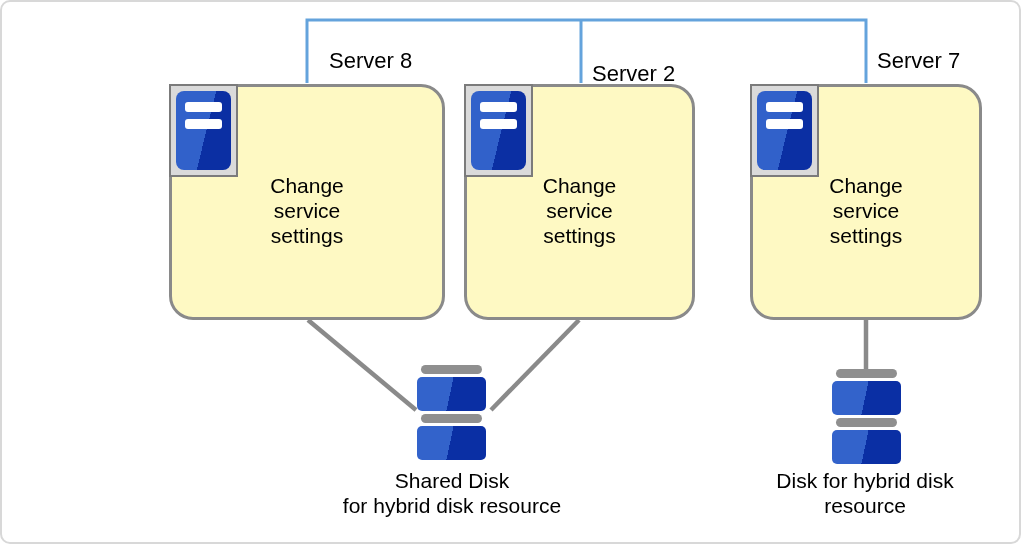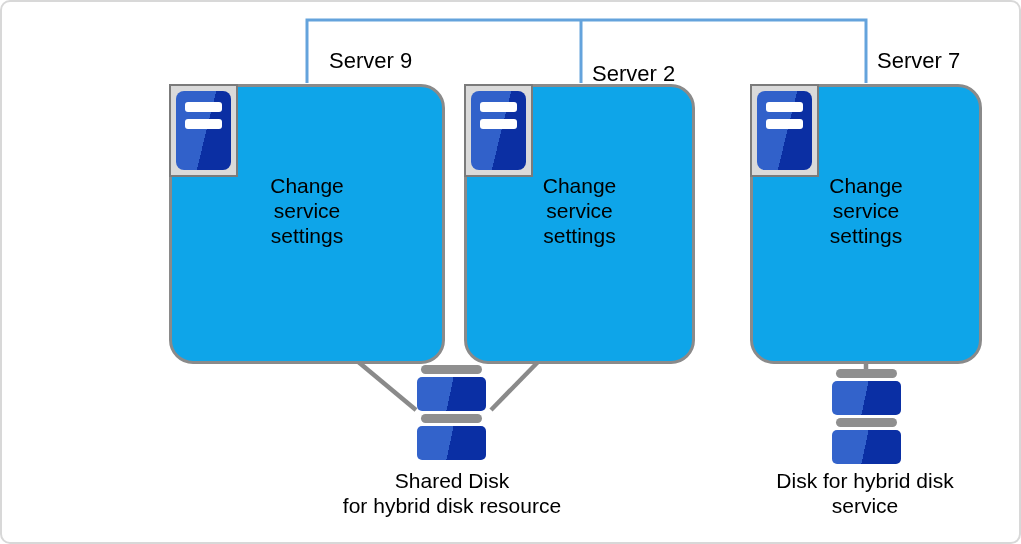--- a/index.html
+++ b/index.html
@@ -9,23 +9,23 @@
     box-sizing:border-box;
     background:#ffffff;
     border:2px solid #d8d8d8;
     border-radius:10px;
     font-family:"Liberation Sans", sans-serif;
     color:#000;
     overflow:hidden;
   }
   .lines-layer{position:absolute;left:0;top:0;width:1021px;height:544px;z-index:1;}
   .server-box{
-    position:absolute;top:82px;height:280px;
+    position:absolute;top:82px;height:236px;
     box-sizing:border-box;
-    background:#0ea5e9;
+    background:#fef9c3;
     border:3px solid #8a8a8a;
     border-radius:0 24px 24px 24px;
     z-index:2;
   }
   .server-box.s1{left:167px;width:276px;}
   .server-box.s2{left:462px;width:231px;}
   .server-box.s3{left:748px;width:232px;}
   .icon-frame{
     position:absolute;left:-3px;top:-3px;
     width:69px;height:93px;
@@ -86,21 +86,21 @@
   <svg class="lines-layer" viewBox="0 0 1021 544" xmlns="http://www.w3.org/2000/svg">
 
     <path d="M305 81 V18 H864 V81" fill="none" stroke="#64a3dc" stroke-width="3"></path>
     <line x1="579" y1="18" x2="579" y2="81" stroke="#64a3dc" stroke-width="3"></line>
 
     <line x1="306" y1="318" x2="414" y2="408" stroke="#8a8a8a" stroke-width="4.5"></line>
     <line x1="577" y1="318" x2="489" y2="408" stroke="#8a8a8a" stroke-width="4.5"></line>
     <line x1="864" y1="318" x2="864" y2="370" stroke="#8a8a8a" stroke-width="4.5"></line>
   </svg>
 
-  <div class="server-label l1">Server 9</div>
+  <div class="server-label l1">Server 8</div>
   <div class="server-label l2">Server 2</div>
   <div class="server-label l3">Server 7</div>
 
   <div class="server-box s1">
     <div class="icon-frame">
       <div class="server-icon-body">
         <div class="server-icon-slot slot-1"></div>
         <div class="server-icon-slot slot-2"></div>
       </div>
     </div>
@@ -142,15 +142,15 @@
   <div class="disk-label dl1">Shared Disk
 for hybrid disk resource</div>
 
   <div class="disk d2">
     <div class="disk-bar"></div>
     <div class="disk-platter"></div>
     <div class="disk-bar"></div>
     <div class="disk-platter"></div>
   </div>
   <div class="disk-label dl2">Disk for hybrid disk
-service</div>
+resource</div>
 
 </div>
 
 </body></html>

